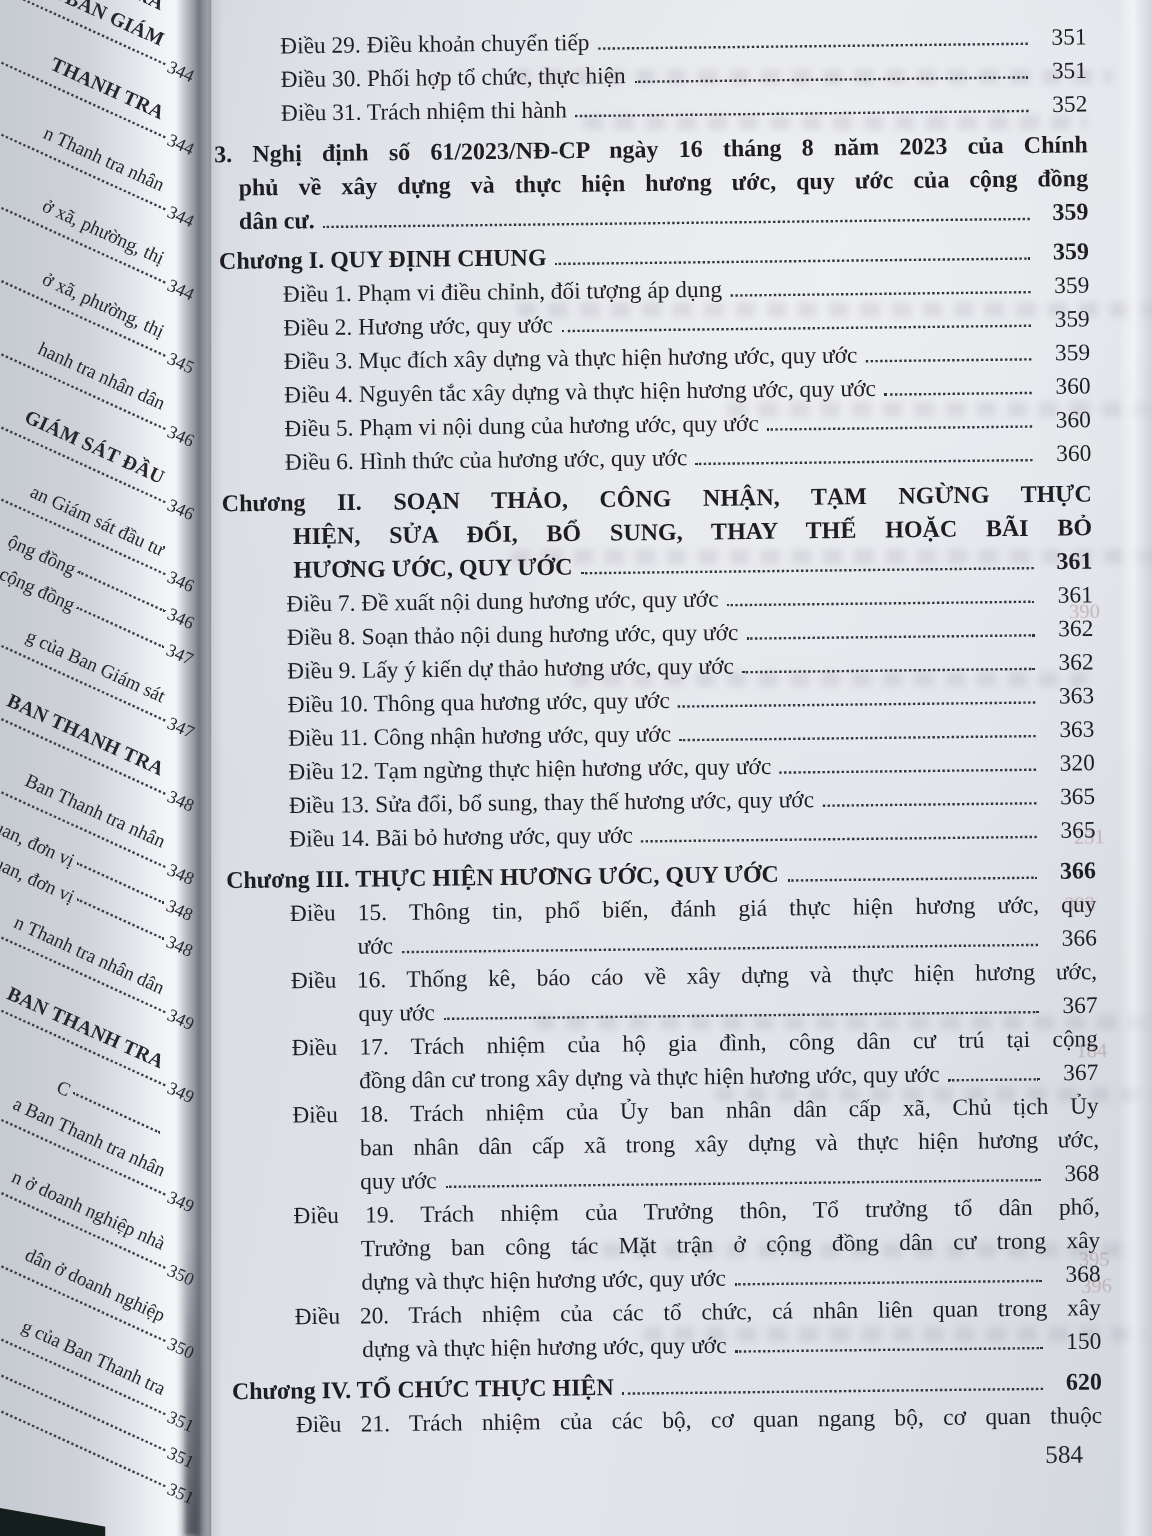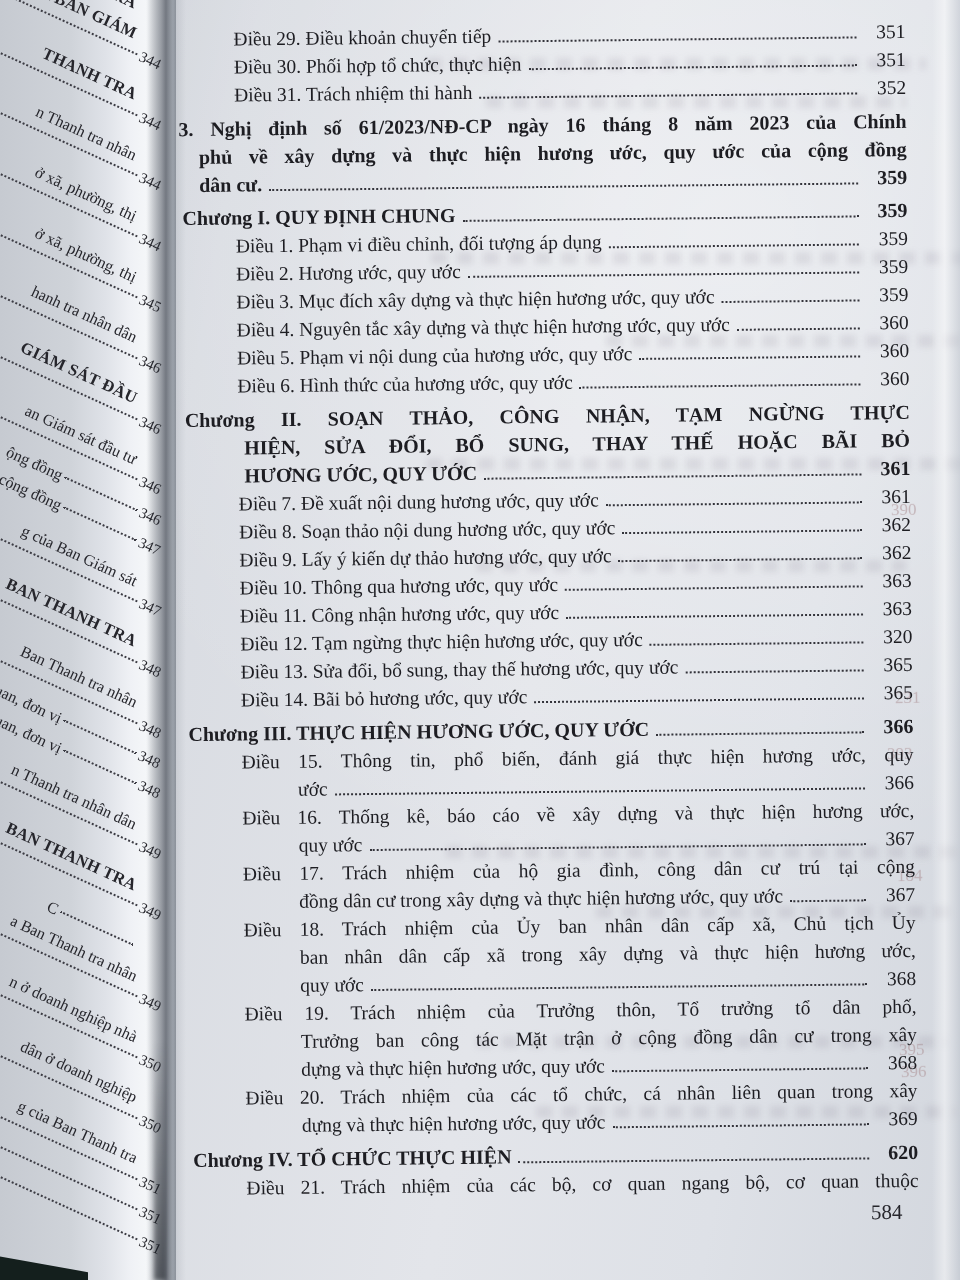--- a/index.html
+++ b/index.html
@@ -313,21 +313,21 @@
             <span class="t">dựng và thực hiện hương ước, quy ước</span>
             <span class="dots"></span>
             <span class="pg">368</span>
           </div>
         </div>
         <div class="entry dieu">
           <div class="line pre first">Điều 20. Trách nhiệm của các tổ chức, cá nhân liên quan trong xây</div>
           <div class="line last cont">
             <span class="t">dựng và thực hiện hương ước, quy ước</span>
             <span class="dots"></span>
-            <span class="pg">369</span>
+            <span class="pg">150</span>
           </div>
         </div>
         <div class="entry chuong">
           <div class="line last first">
             <span class="t">Chương IV. TỔ CHỨC THỰC HIỆN</span>
             <span class="dots"></span>
             <span class="pg">620</span>
           </div>
         </div>
         <div class="entry dieu">

